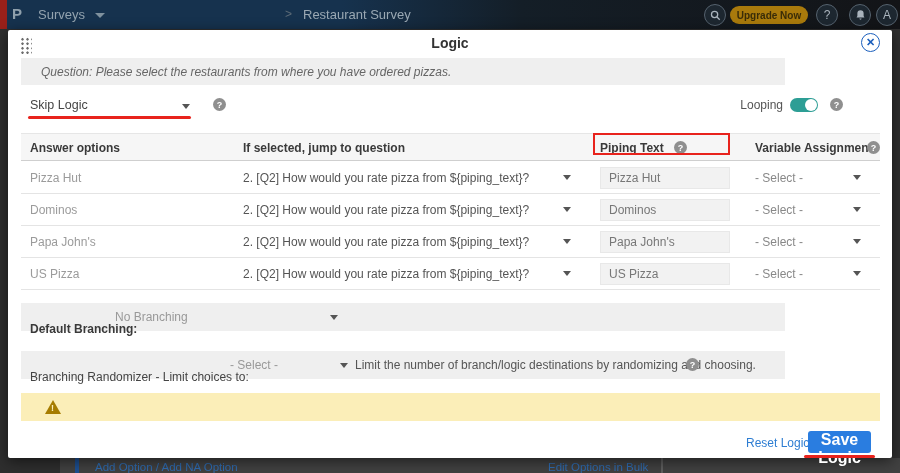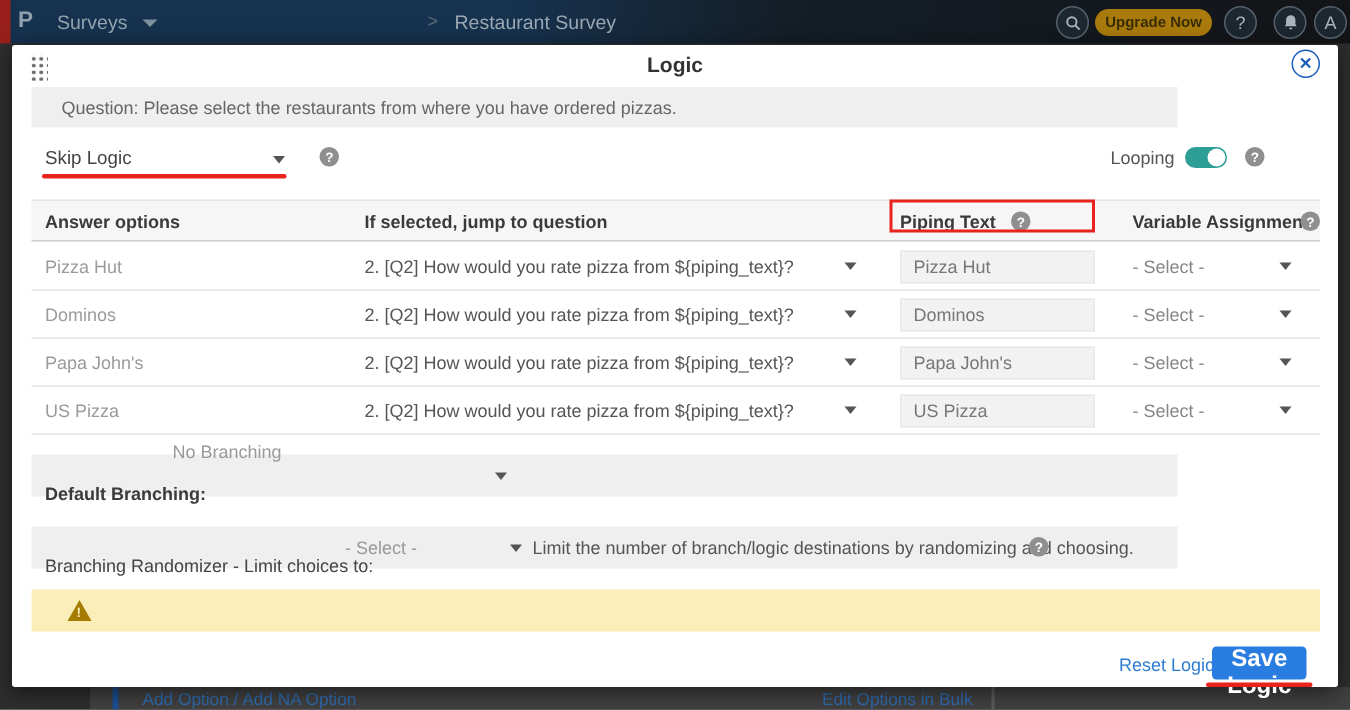--- a/index.html
+++ b/index.html
@@ -35,21 +35,21 @@
     box-shadow:0 3px 14px rgba(0,0,0,0.55); border-radius:2px; font-size:12px; color:#555; }
   .modal-title { position:absolute; left:0; top:5px; width:100%; text-align:center;
     font-size:14px; font-weight:bold; color:#333; }
   .drag-handle { position:absolute; left:11px; top:6px; width:13px; height:18px;
     background-image:radial-gradient(circle, #6b6b6b 1.1px, transparent 1.4px);
     background-size:5px 4.5px; background-position:1px 1px; cursor:move; }
   .close-btn { position:absolute; right:12px; top:3px; width:19px; height:19px; border-radius:50%;
     border:1.5px solid #1b5fbd; color:#1b5fbd; font-size:11px; font-weight:bold;
     display:flex; align-items:center; justify-content:center; cursor:pointer; }
 
-  .gray-bar { position:absolute; left:13px; width:764px; background:#efefef; }
+  .gray-bar { position:absolute; left:13px; width:764px; background:#efefef;font-style:italic; }
   .question-bar { top:28px; height:27px; display:flex; align-items:center; padding-left:20px; color:#666; }
 
   .skiplogic-label { position:absolute; left:22px; top:68px; color:#444; font-size:12.5px; }
   .red-underline { position:absolute; left:20px; top:86px; width:163px; height:3px; background:#e8231d; border-radius:2px; }
   .help-icon { position:absolute; width:13px; height:13px; border-radius:50%; background:#8f8f8f;
     color:#fff; font-size:9px; font-weight:bold; display:flex; align-items:center; justify-content:center; }
   .caret { position:absolute; width:0; height:0; border-left:4.5px solid transparent;
     border-right:4.5px solid transparent; border-top:5px solid #555; }
 
   .looping-label { position:absolute; left:690px; top:68px; width:85px; text-align:right; color:#555; }
@@ -197,21 +197,21 @@
       <div class="cell-answer">US Pizza</div>
       <div class="cell-jump">2. [Q2] How would you rate pizza from ${piping_text}?</div>
       <div class="caret jump-caret"></div>
       <input class="piping-input" value="US Pizza" style="">
       <div class="cell-var">- Select -</div>
       <div class="caret var-caret"></div>
     </div>
 
     <div class="gray-bar default-bar"></div>
     <div class="bar-label" style="top:280px;">Default Branching:</div>
-    <div class="bar-text" style="left:107px; top:264px;">No Branching</div>
+    <div class="bar-text" style="left:107px; top:280px;">No Branching</div>
     <div class="caret" style="left:322px; top:285px;"></div>
 
     <div class="gray-bar randomizer-bar"></div>
     <div class="bar-label" style="top:328px; font-weight:normal; color:#444;">Branching Randomizer - Limit choices to:</div>
     <div class="bar-text" style="left:222px; top:328px;">- Select -</div>
     <div class="caret" style="left:332px; top:333px;"></div>
     <div class="bar-note" style="left:347px; top:328px; color:#555;">Limit the number of branch/logic destinations by randomizing and choosing.</div>
     <div class="help-icon" style="left:678px; top:328px;">?</div>
 
     <div class="warning-bar">

